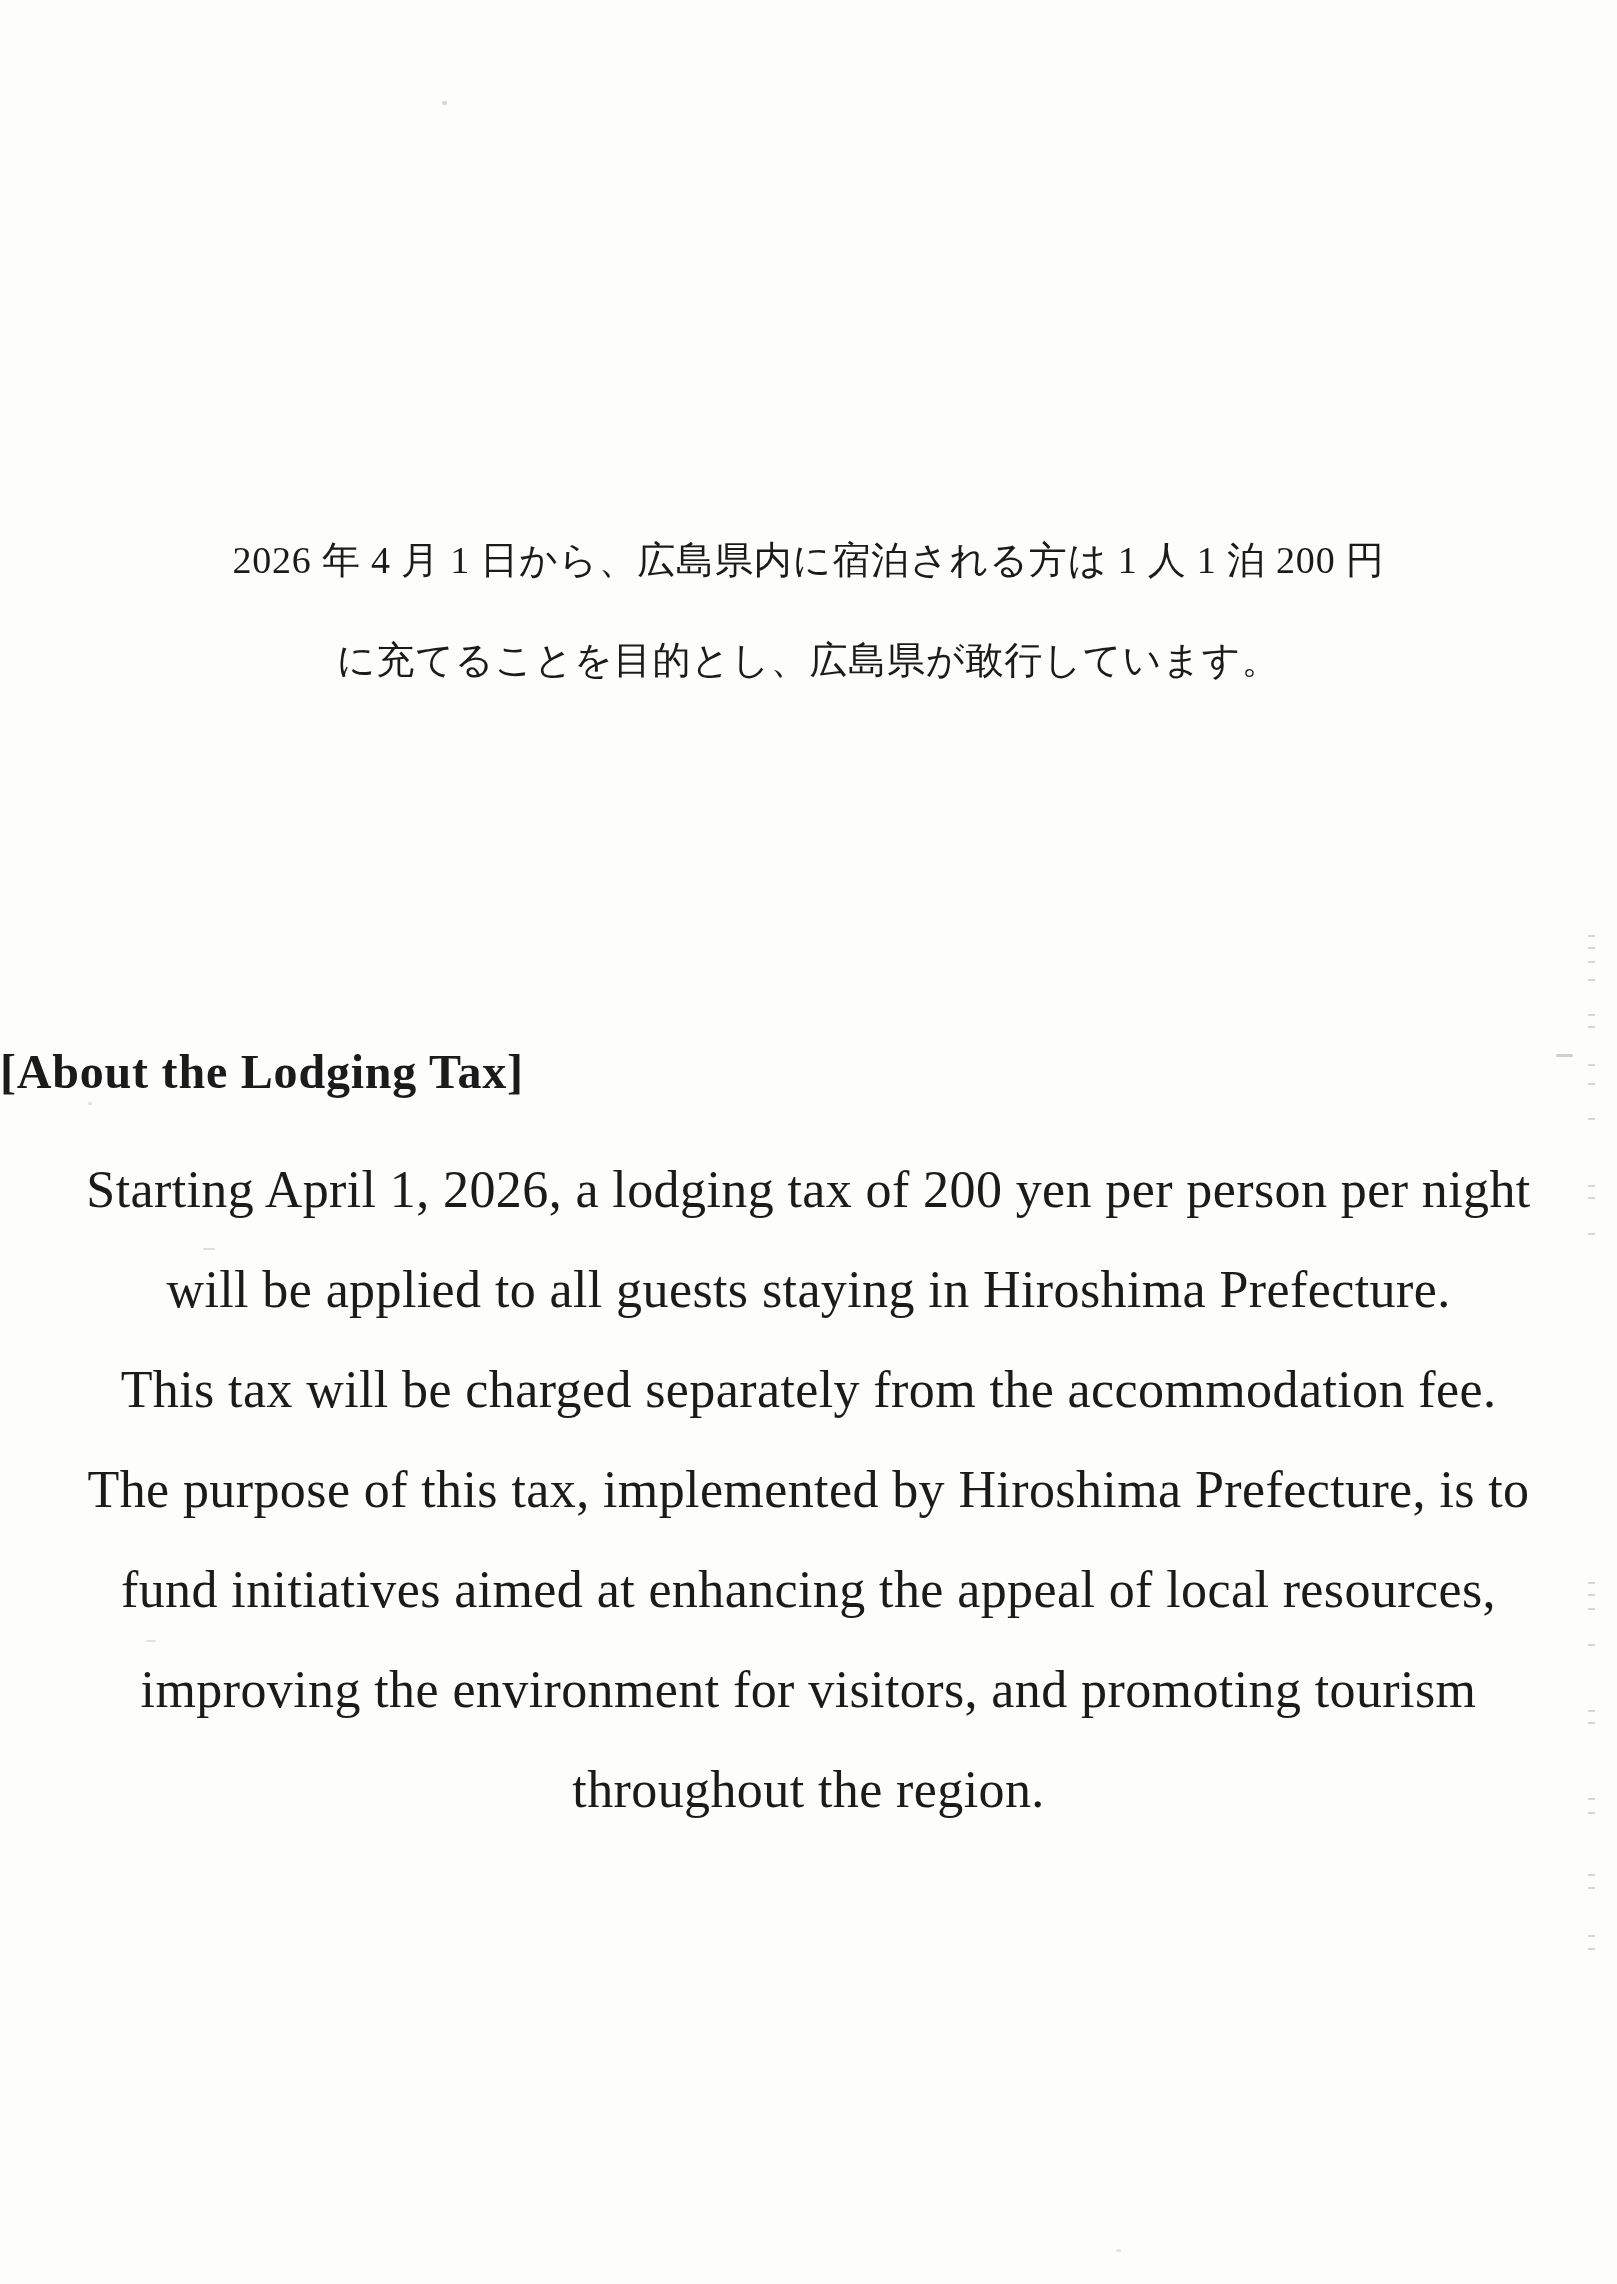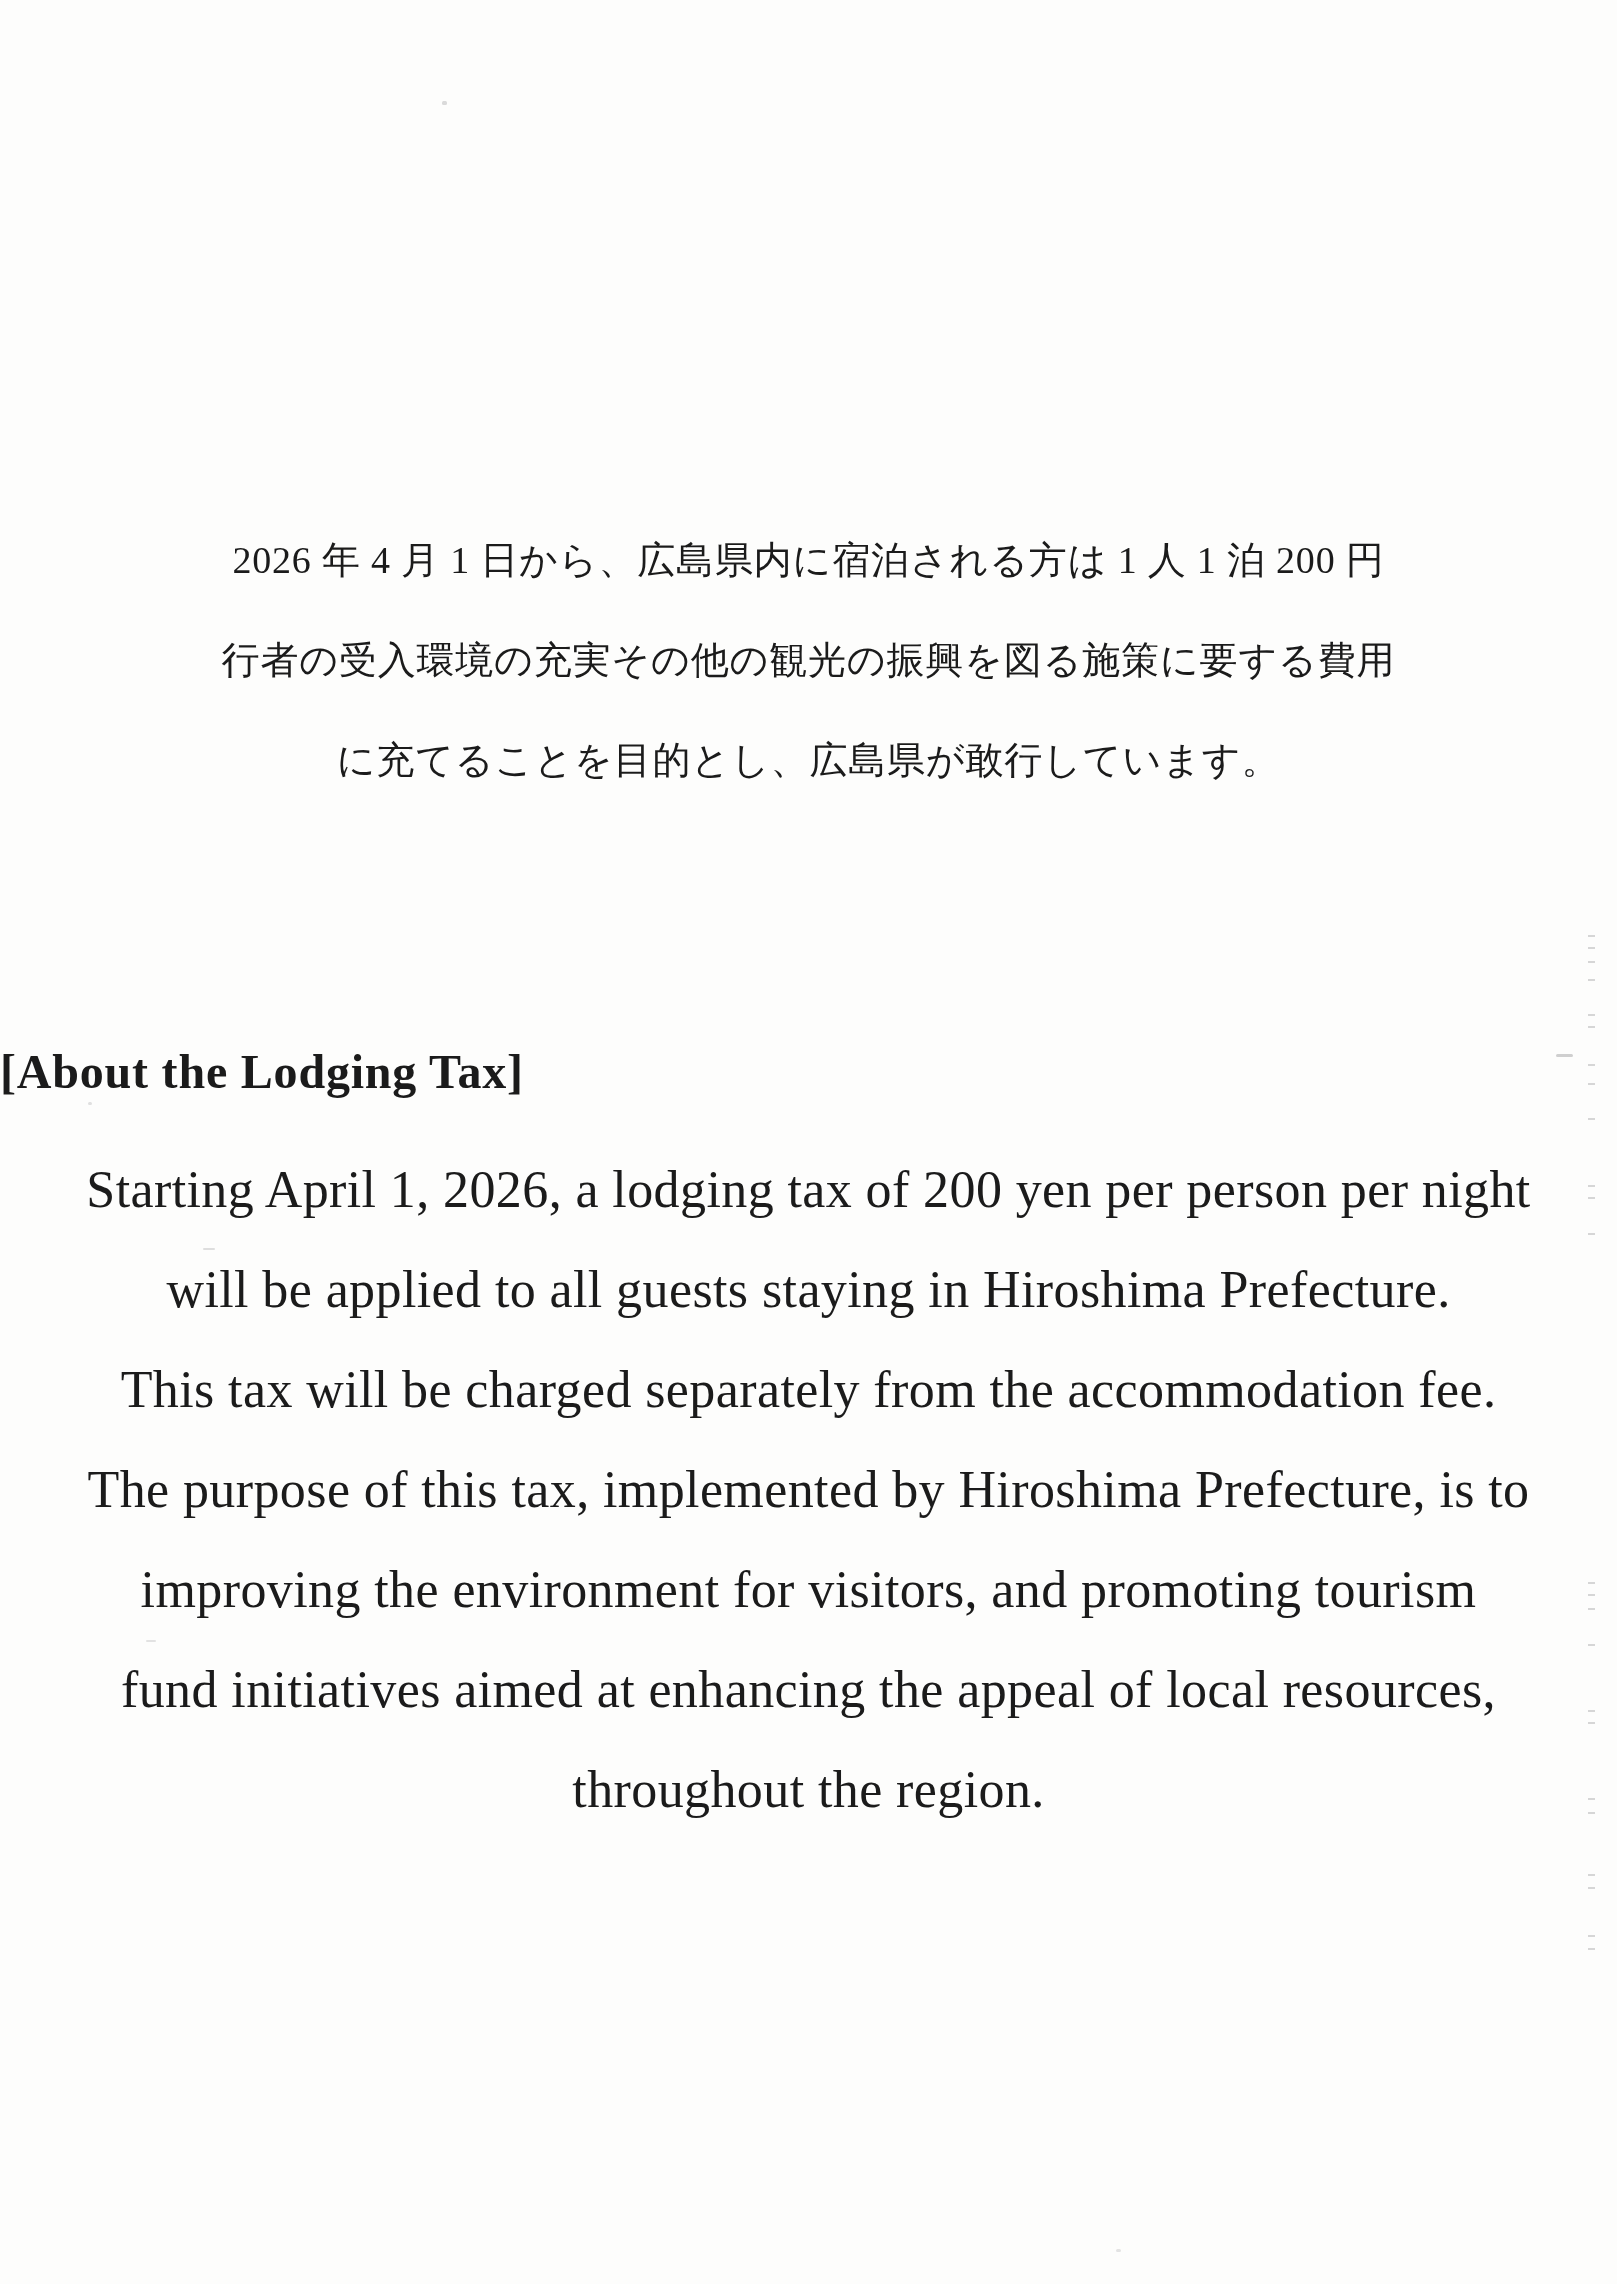--- a/index.html
+++ b/index.html
@@ -89,33 +89,32 @@
   .t22 { top: 1887px; } .t23 { top: 1935px; } .t24 { top: 1948px; }
 </style>
 </head>
 <body>
 
 <div class="page">
 
 
   <div class="jp-body">
     <div class="line">2026 年 4 月 1 日から、広島県内に宿泊される方は 1 人 1 泊 200 円</div>
-    <div class="line">行者の受入環境の充実その他の観光の振興を図る施策に要する費用</div>
     <div class="line">に充てることを目的とし、広島県が敢行しています。</div>
   </div>
 
   <div class="en-title">[About the Lodging Tax]</div>
 
   <div class="en-body">
     <div class="line">Starting April 1, 2026, a lodging tax of 200 yen per person per night</div>
     <div class="line">will be applied to all guests staying in Hiroshima Prefecture.</div>
     <div class="line">This tax will be charged separately from the accommodation fee.</div>
     <div class="line">The purpose of this tax, implemented by Hiroshima Prefecture, is to</div>
+    <div class="line">fund initiatives aimed at enhancing the appeal of local resources,</div>
     <div class="line">improving the environment for visitors, and promoting tourism</div>
-    <div class="line">fund initiatives aimed at enhancing the appeal of local resources,</div>
     <div class="line">throughout the region.</div>
   </div>
 
   <div class="artifact a-speck1"></div>
   <div class="artifact a-speck2"></div>
   <div class="artifact a-dash1"></div>
   <div class="artifact a-dash2"></div>
   <div class="artifact a-dash3"></div>
   <div class="artifact a-speck3"></div>
   <div class="tick t1"></div>

